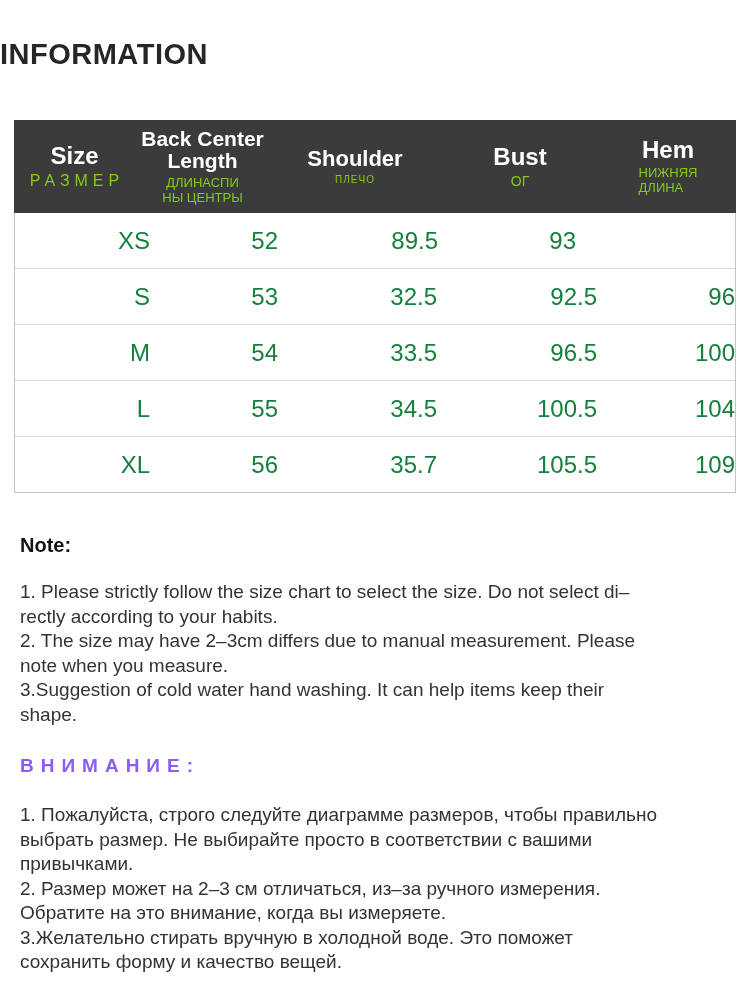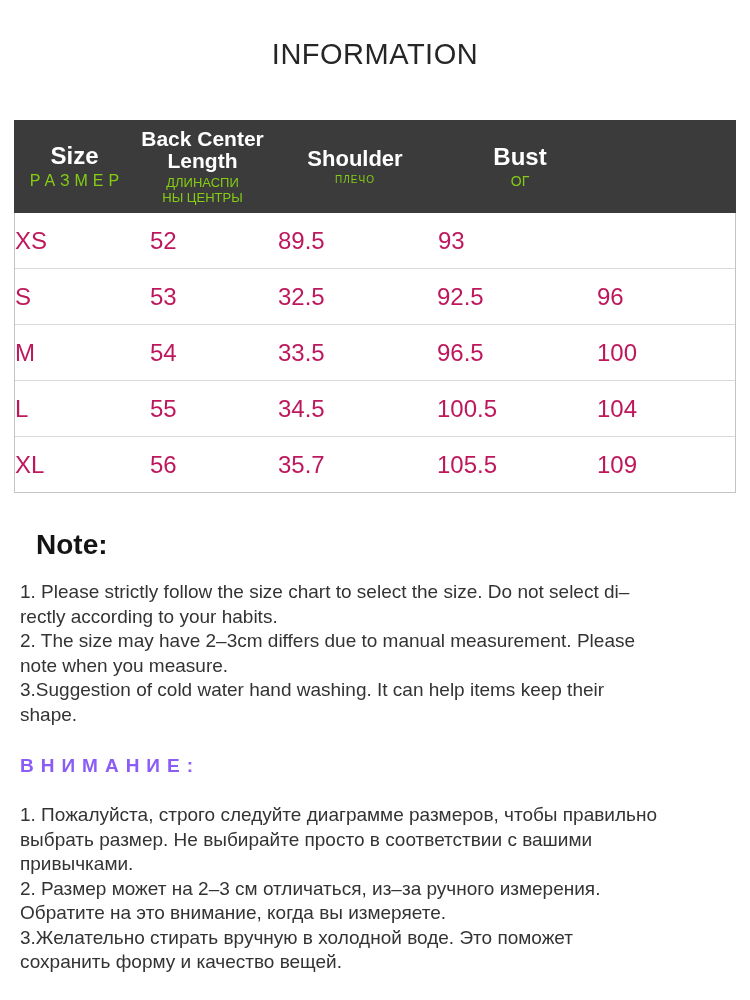--- a/index.html
+++ b/index.html
@@ -9,23 +9,23 @@
     background: #ffffff;
     font-family: "Liberation Sans", sans-serif;
     color: #333333;
     overflow: hidden;
   }
   .page { width: 750px; height: 1000px; }
 
   
   .title {
     margin: 36px 0 0 0;
-    text-align: center;
+    text-align: left;
     font-size: 29px;
-    font-weight: 400;
+    font-weight: 700;
     letter-spacing: 0.5px;
     color: #262626;
     line-height: 36px;
   }
 
   
   .size-table { margin: 48px 14px 0 14px; width: 722px; }
   .thead {
     display: flex;
     background: #3b3b3b;
@@ -71,35 +71,35 @@
     border-top: none;
   }
   .tr {
     display: flex;
     height: 55px;
     align-items: center;
     border-bottom: 1px solid #d9d9d9;
   }
   .tr:last-child { border-bottom: none; }
   .td {
-    text-align: left;
+    text-align: right;
     font-size: 24px;
-    color: #be185d;
+    color: #15803d;
   }
   .bcol-0 { width: 135px; }
   .bcol-1 { width: 128px; }
   .bcol-2 { width: 159px; }
   .bcol-3 { width: 160px; }
   .bcol-4 { width: 138px; }
 
   
   .notes { margin: 0 20px; }
   .note-heading-en {
-    margin: 39px 0 22px 16px;
-    font-size: 28px;
+    margin: 39px 0 22px 0;
+    font-size: 20px;
     font-weight: 700;
     color: #141414;
     line-height: 26px;
   }
   .note-item {
     font-size: 19px;
     color: #333333;
     line-height: 24.5px;
     white-space: pre-line;
   }
@@ -131,20 +131,25 @@
         <div class="ru">ДЛИНАСПИ
 НЫ ЦЕНТРЫ</div>
       </div>
       <div class="th col-2">
         <div class="en">Shoulder</div>
         <div class="ru">ПЛЕЧО</div>
       </div>
       <div class="th col-3">
         <div class="en">Bust</div>
         <div class="ru">ОГ</div>
+      </div>
+      <div class="th col-4">
+        <div class="en">Hem</div>
+        <div class="ru">НИЖНЯЯ
+ДЛИНА</div>
       </div>
     </div>
 
     <div class="tbody">
       <div class="tr">
         <div class="td bcol-0">XS</div>
         <div class="td bcol-1">52</div>
         <div class="td bcol-3">89.5</div>
         <div class="td bcol-4">93</div>
       </div>

